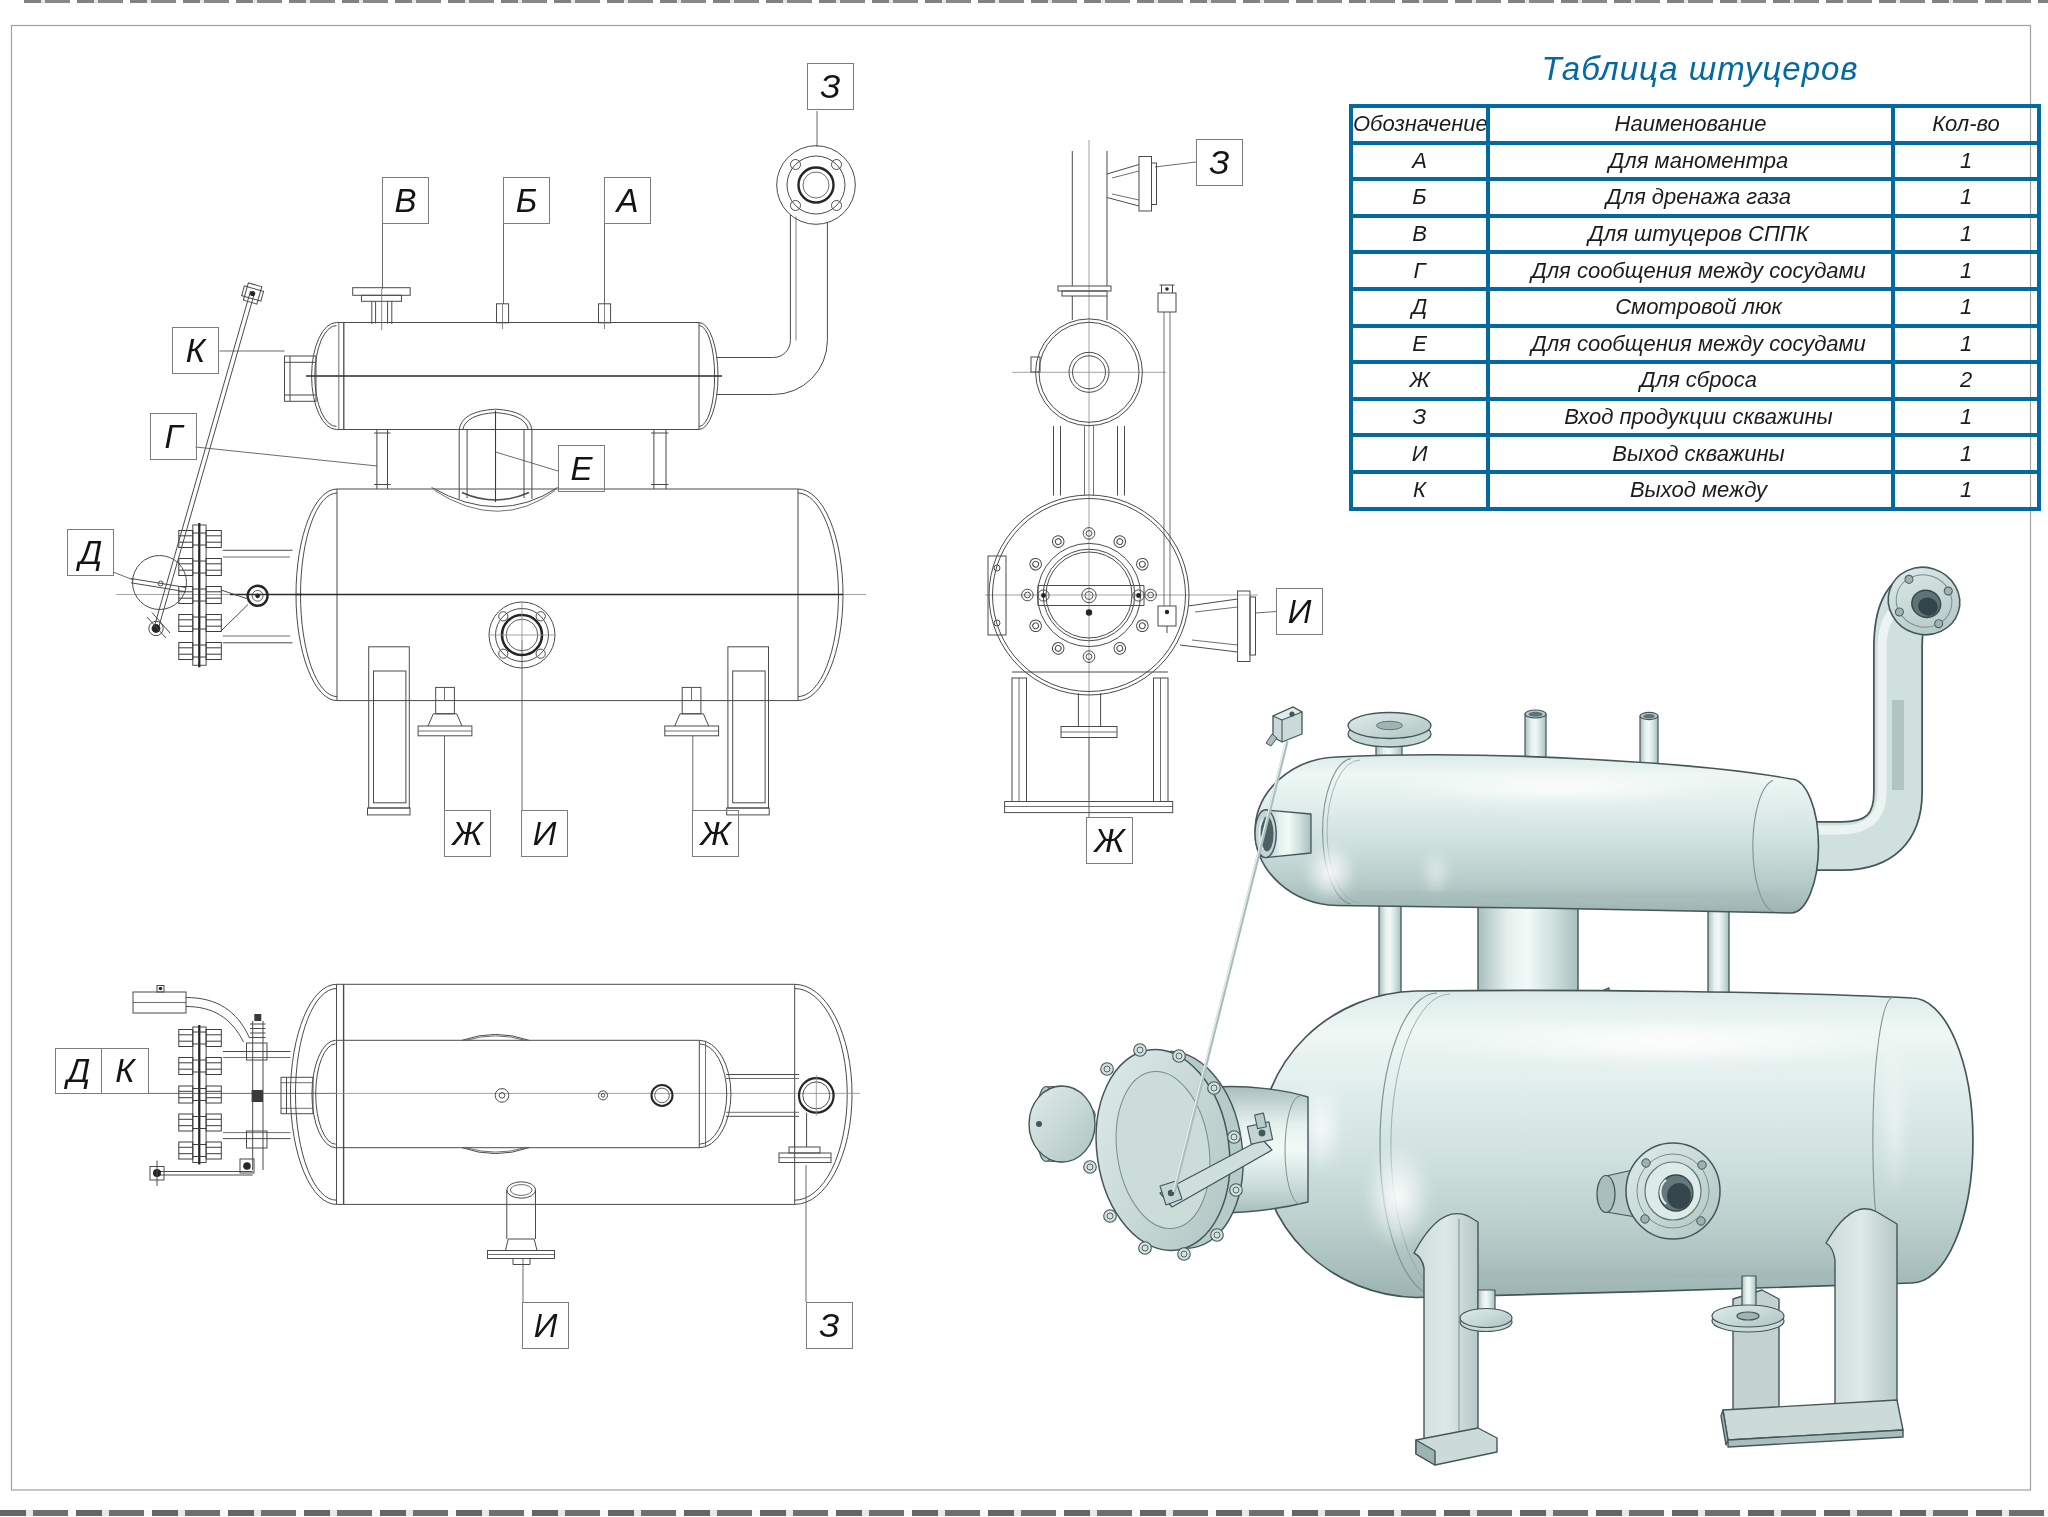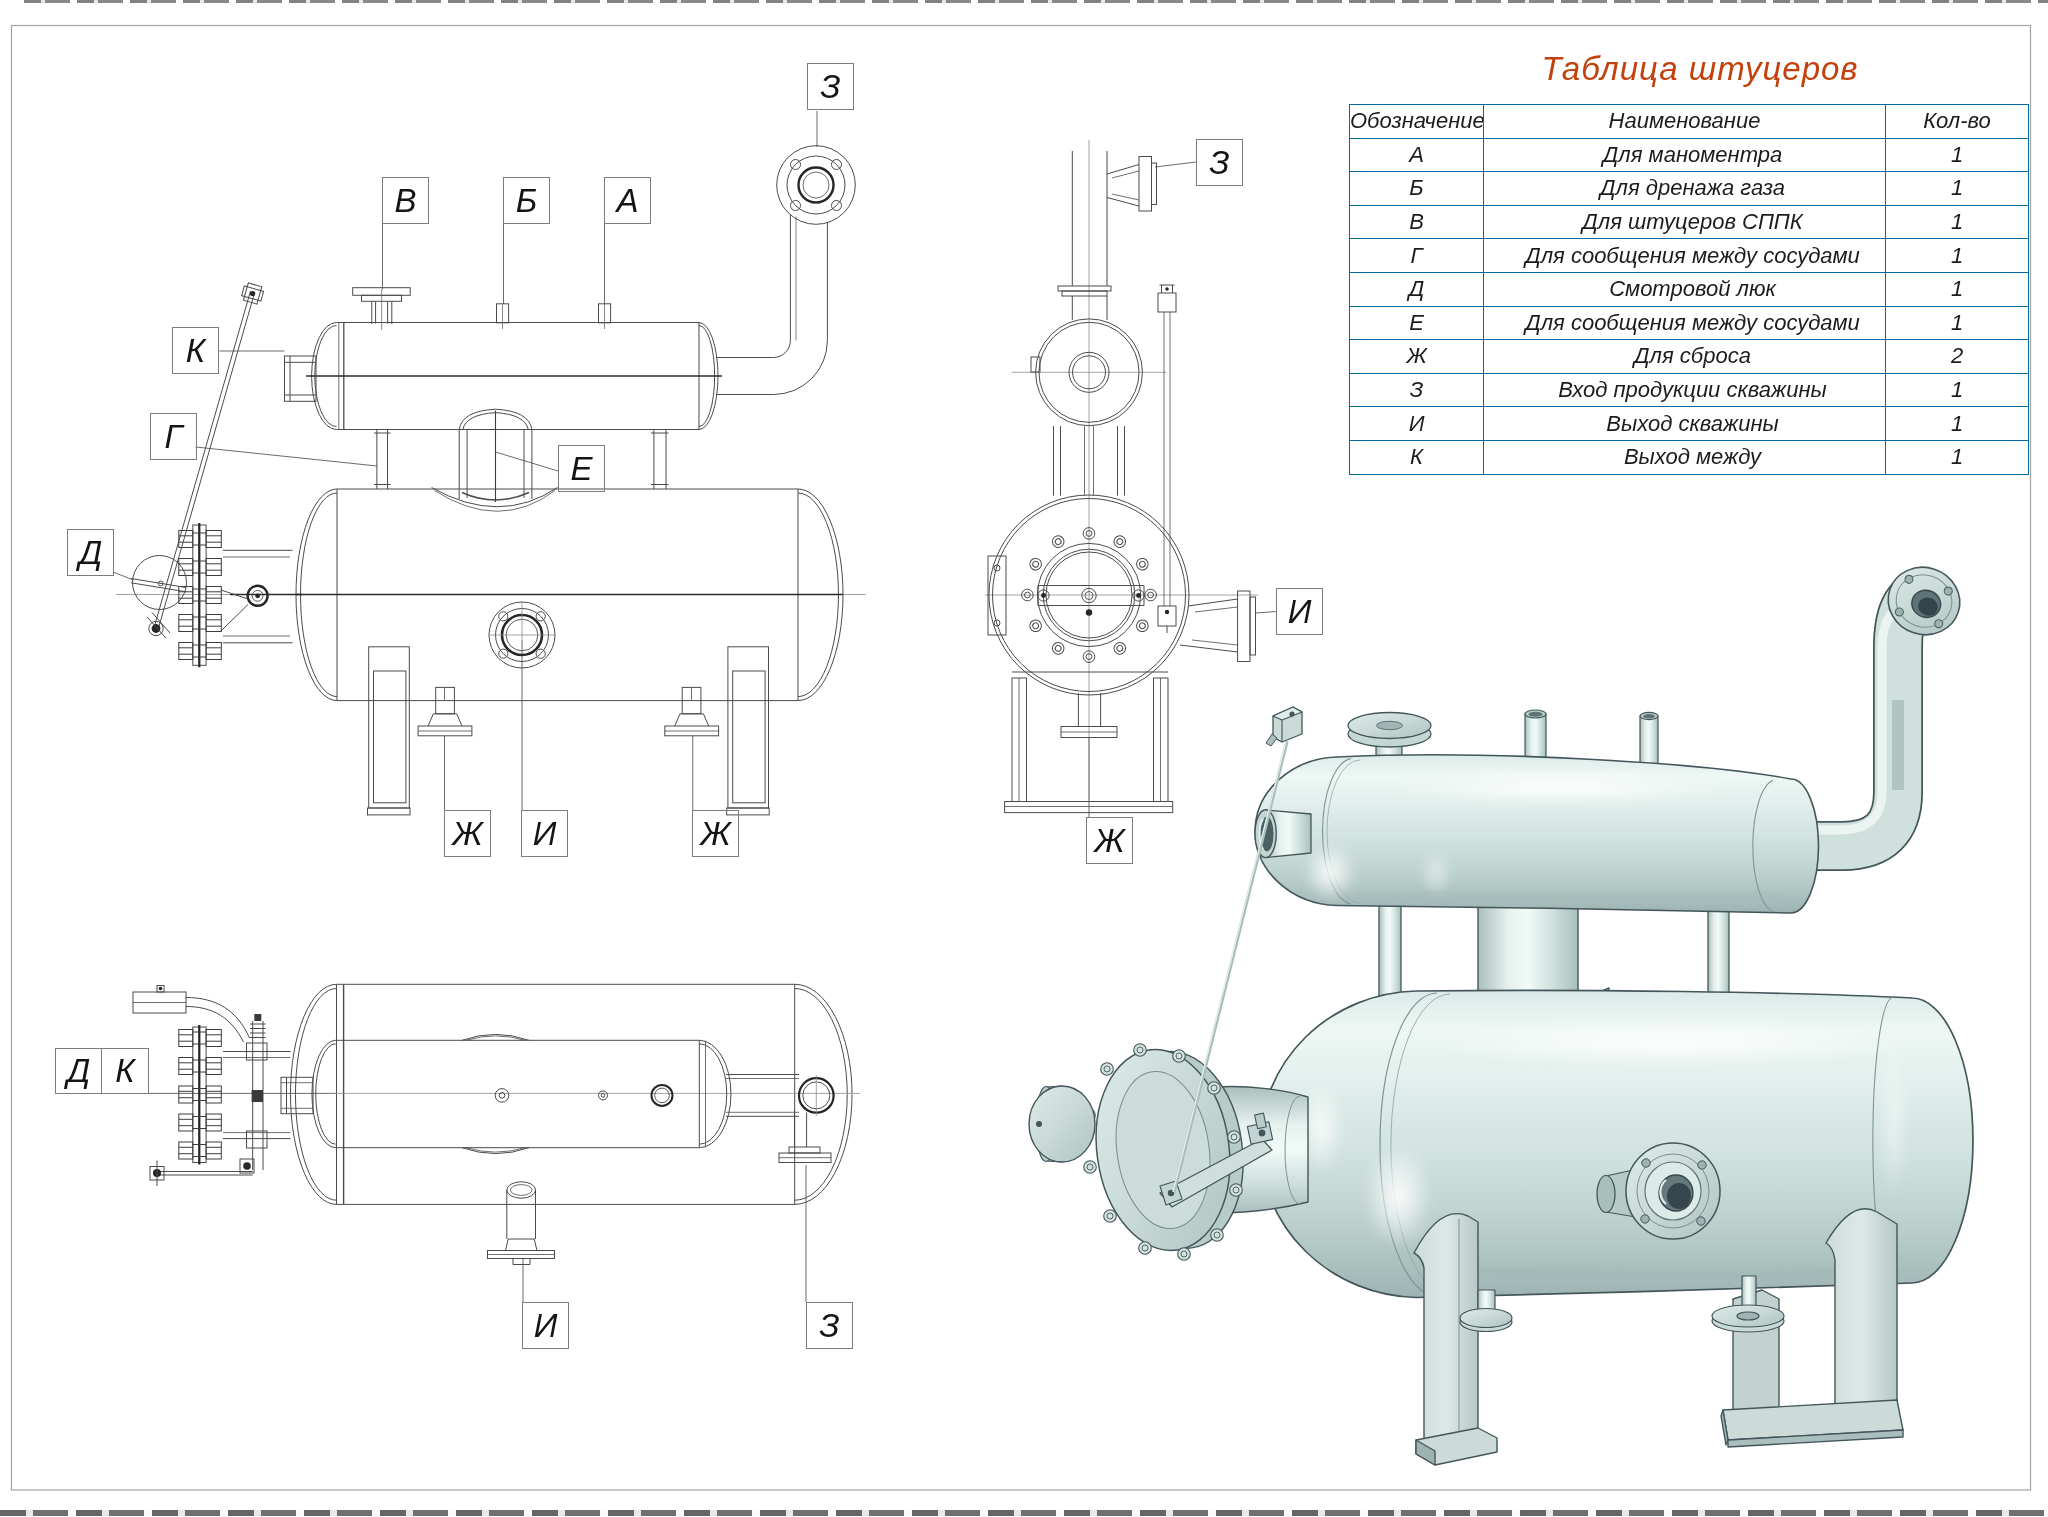--- a/index.html
+++ b/index.html
@@ -11,24 +11,24 @@
   .noise-bottom{position:absolute;left:0;top:1510px;width:2048px;height:6px;opacity:.72;
      background:repeating-linear-gradient(90deg,#2a2a2a 0 26px,rgba(42,42,42,.15) 26px 33px,#383838 33px 68px,rgba(42,42,42,.04) 68px 76px);}
   .co{position:absolute;width:47px;height:47px;box-sizing:border-box;border:1px solid #7d7d7d;
       display:flex;align-items:center;justify-content:center;background:#fff0;
       font-style:italic;font-size:33px;color:#141414;line-height:1;}
   .co-pair{position:absolute;display:flex;}
   .co-pair .cell{width:47px;height:46px;box-sizing:border-box;border:1px solid #7d7d7d;
       display:flex;align-items:center;justify-content:center;font-style:italic;font-size:33px;color:#141414;}
   .co-pair .cell + .cell{border-left:none;}
   .dwg-title{position:absolute;left:1450px;top:50px;width:500px;text-align:center;
-      font-style:italic;font-size:33px;color:#c2410c;letter-spacing:1px;}
+      font-style:italic;font-size:33px;color:#0369a1;letter-spacing:1px;}
   table.nozzles{position:absolute;left:1349px;top:104px;width:678px;border-collapse:collapse;
       table-layout:fixed;font-style:italic;color:#1c1c1c;}
-  table.nozzles th,table.nozzles td{border:1px solid #0369a1;height:32.6px;padding:0;
+  table.nozzles th,table.nozzles td{border:4px solid #0369a1;height:32.6px;padding:0;
       font-weight:normal;font-size:22px;overflow:hidden;white-space:nowrap;}
   table.nozzles .c-des{width:133px;text-align:center;}
   table.nozzles .c-name{width:401px;text-align:center;padding-left:16px;}
   table.nozzles .c-qty{width:142px;text-align:center;}
   table.nozzles thead th.c-des,table.nozzles thead th.c-name,table.nozzles thead th.c-qty{text-align:center;padding-left:0;}
 </style>
 </head>
 <body>
 
 <div class="page">

